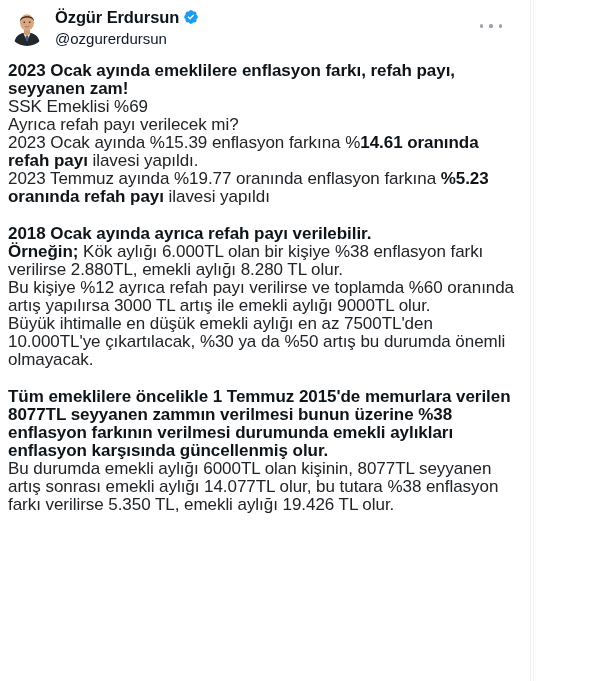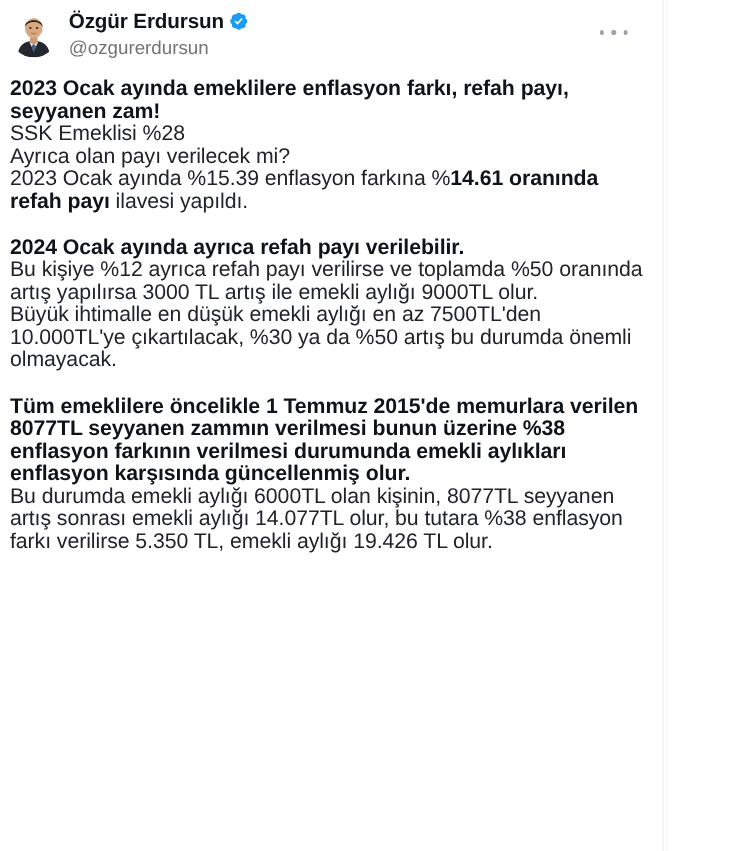--- a/index.html
+++ b/index.html
@@ -82,21 +82,21 @@
     white-space: nowrap;
   }
   .verified-badge {
     width: 16px;
     height: 16px;
     flex: 0 0 16px;
     display: block;
   }
   .handle {
     font-size: 15px;
-    color: #737373;
+    color: #0f172a;
     line-height: 19px;
     margin-top: 1px;
     white-space: nowrap;
   }
 
   .more-menu {
     position: absolute;
     right: 18px;
     top: 12px;
     width: 22px;
@@ -177,30 +177,32 @@
     <div class="more-menu">
       <i></i>
       <i></i>
       <i></i>
     </div>
   </div>
 
   <div class="tweet-body" id="tweet-body">
       <div>
         <div class="line b">2023 Ocak ayında emeklilere enflasyon farkı, refah payı, seyyanen zam!</div>
-        <div class="line">SSK Emeklisi %28</div>
-        <div class="line">Ayrıca olan payı verilecek mi?</div>
+        <div class="line">SSK Emeklisi %69</div>
+        <div class="line">Ayrıca refah payı verilecek mi?</div>
       </div>
       <div>
         <div class="line">2023 Ocak ayında %15.39 enflasyon farkına %<b>14.61 oranında refah payı</b> ilavesi yapıldı.</div>
+        <div class="line">2023 Temmuz ayında %19.77 oranında enflasyon farkına <b>%5.23 oranında refah payı</b> ilavesi yapıldı</div>
       </div>
       <div class="spacer"></div>
       <div>
-        <div class="line b">2024 Ocak ayında ayrıca refah payı verilebilir.</div>
-        <div class="line">Bu kişiye %12 ayrıca refah payı verilirse ve toplamda %50 oranında artış yapılırsa 3000 TL artış ile emekli aylığı 9000TL olur.</div>
+        <div class="line b">2018 Ocak ayında ayrıca refah payı verilebilir.</div>
+        <div class="line"><b>Örneğin;</b> Kök aylığı 6.000TL olan bir kişiye %38 enflasyon farkı verilirse 2.880TL, emekli aylığı 8.280 TL olur.</div>
+        <div class="line">Bu kişiye %12 ayrıca refah payı verilirse ve toplamda %60 oranında artış yapılırsa 3000 TL artış ile emekli aylığı 9000TL olur.</div>
         <div class="line">Büyük ihtimalle en düşük emekli aylığı en az 7500TL'den 10.000TL'ye çıkartılacak, %30 ya da %50 artış bu durumda önemli olmayacak.</div>
       </div>
       <div class="spacer"></div>
       <div>
         <div class="line b">Tüm emeklilere öncelikle 1 Temmuz 2015'de memurlara verilen 8077TL seyyanen zammın verilmesi bunun üzerine %38 enflasyon farkının verilmesi durumunda emekli aylıkları enflasyon karşısında güncellenmiş olur.</div>
       </div>
       <div>
         <div class="line">Bu durumda emekli aylığı 6000TL olan kişinin, 8077TL seyyanen artış sonrası emekli aylığı 14.077TL olur, bu tutara %38 enflasyon farkı verilirse 5.350 TL, emekli aylığı 19.426 TL olur.</div>
       </div>
     </div>

